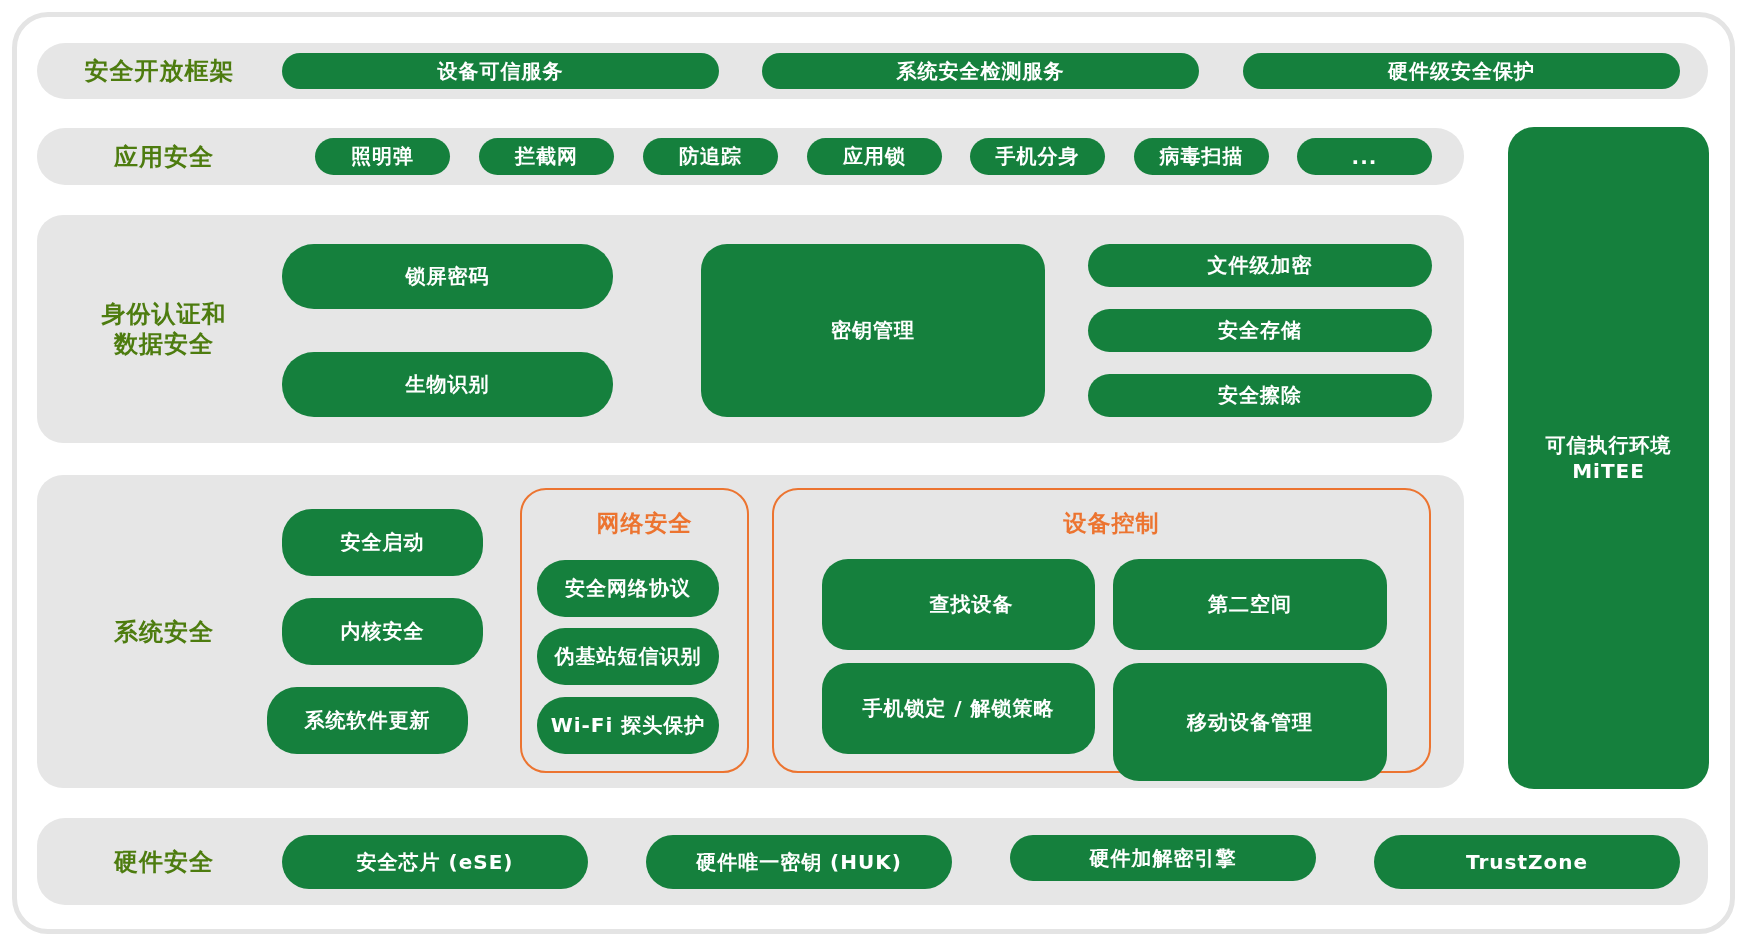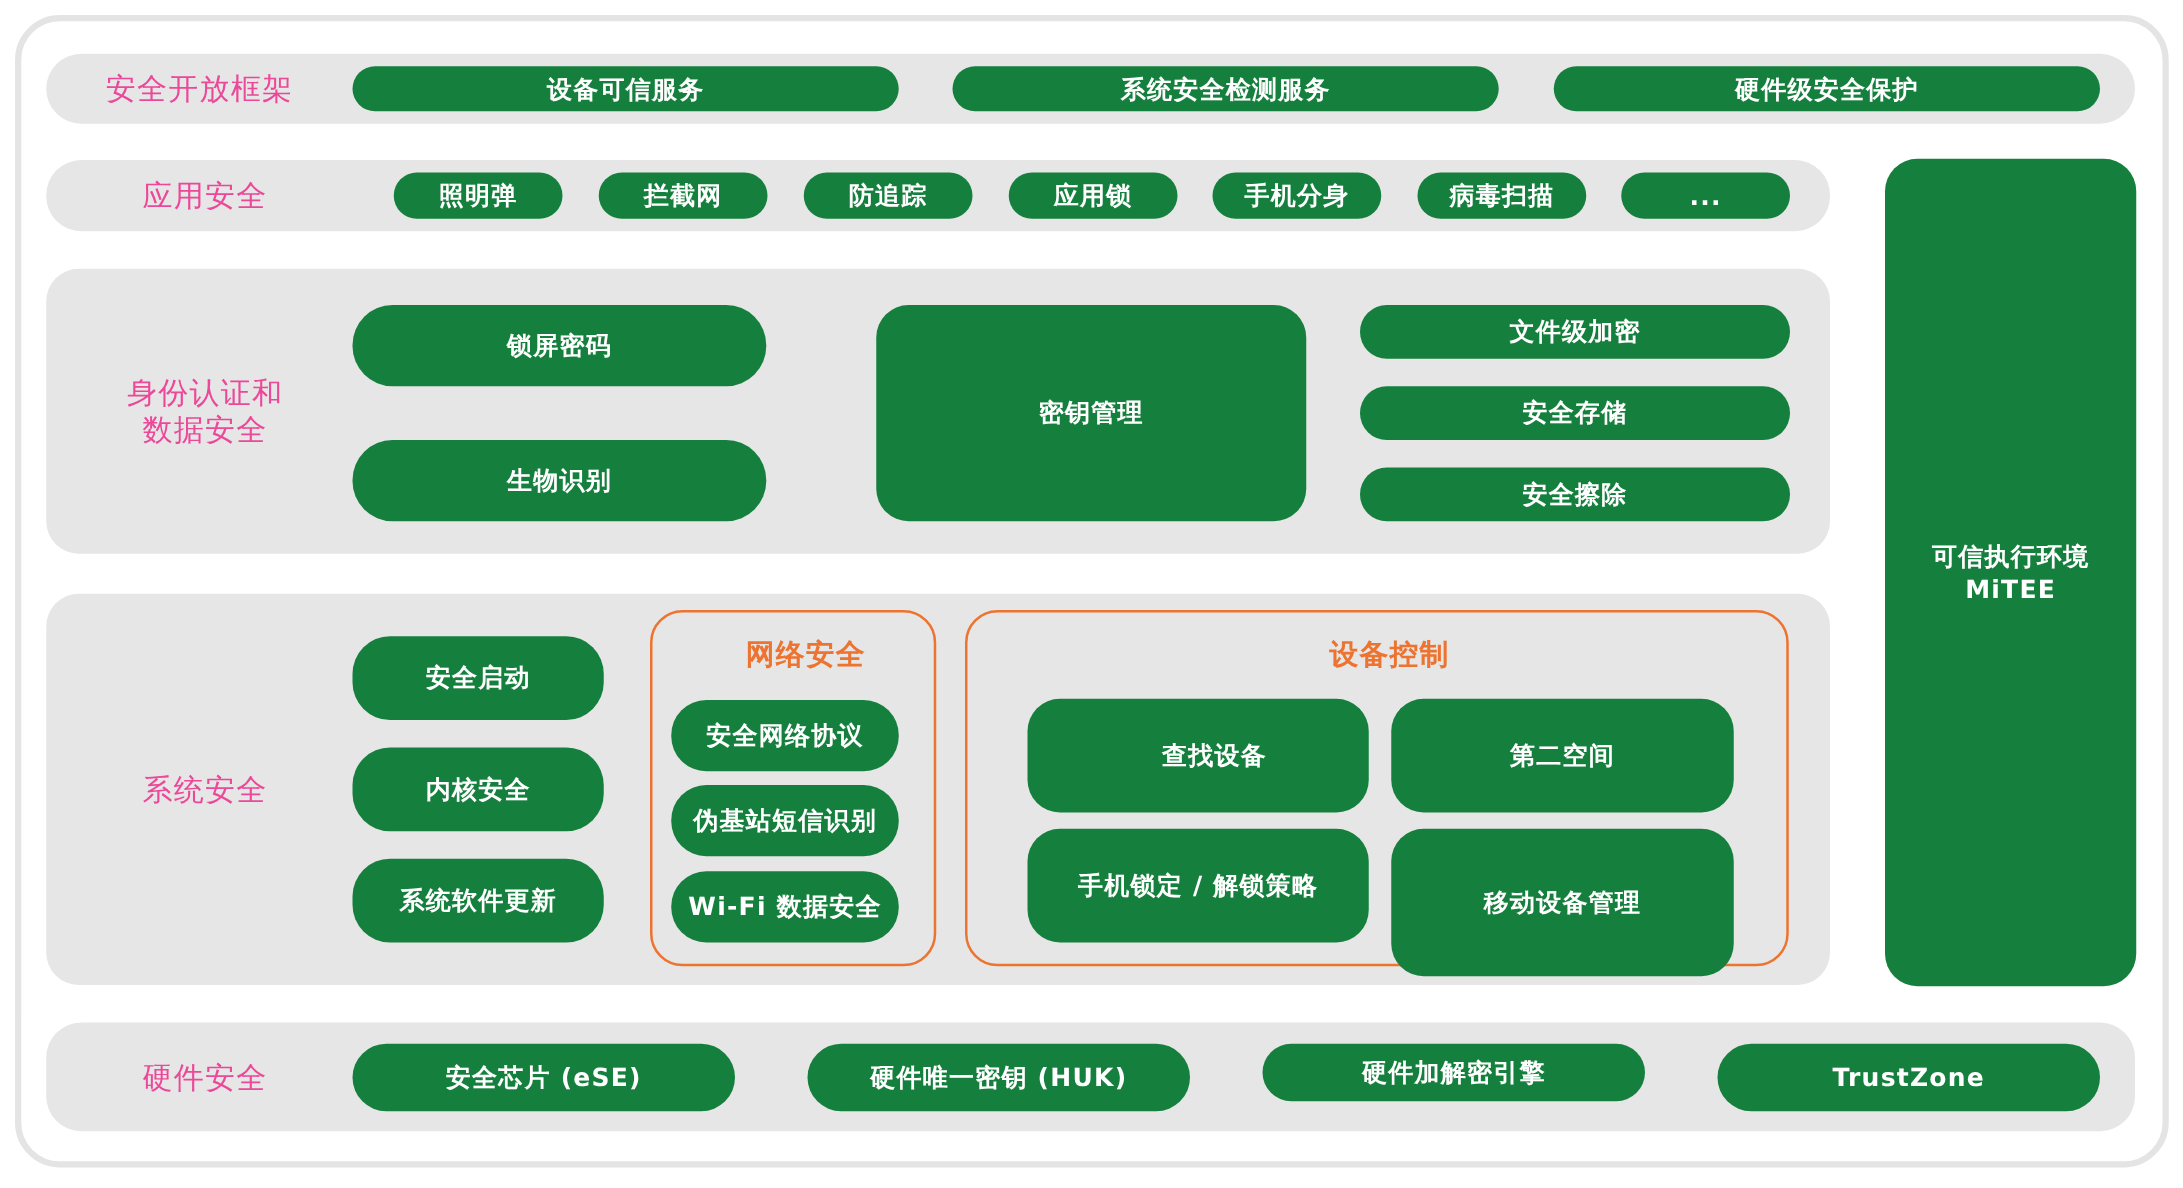--- a/index.html
+++ b/index.html
@@ -1,20 +1,20 @@
 <!DOCTYPE html>
 <html><head>
 <meta charset="utf-8">
 <style>
   html,body{margin:0;padding:0;background:#fff;}
   body{width:1746px;height:950px;position:relative;overflow:hidden;font-family:"DejaVu Sans","Liberation Sans",sans-serif;}
   .abs{position:absolute;box-sizing:border-box;}
   .frame{left:12px;top:12px;width:1723px;height:922px;border:5px solid #e4e4e4;border-radius:36px;background:#fff;}
   .row{background:#e6e6e6;}
-  .label{color:#ec4899;font-size:24px;font-weight:normal;text-align:right;display:flex;align-items:center;justify-content:center;line-height:1.25;letter-spacing:1px;}
+  .label{color:#4d7c0f;font-size:24px;font-weight:bold;text-align:right;display:flex;align-items:center;justify-content:center;line-height:1.25;letter-spacing:1px;}
   .pill{background:#15803d;color:#fff;font-size:20px;font-weight:bold;display:flex;align-items:center;justify-content:center;text-align:center;letter-spacing:1px;white-space:nowrap;}
   .box{border:2.5px solid #ec7430;border-radius:26px;}
   .boxtitle{color:#ec7430;font-size:23px;font-weight:bold;text-align:center;letter-spacing:1px;padding-left:20px;}
 </style>
 </head>
 <body>
 
 <div class="abs frame"></div>
 
 <div class="abs row" style="left:37px;top:43px;width:1671px;height:56px;border-radius:28px;"></div>
@@ -42,27 +42,27 @@
 <div class="abs pill" style="left:282px;top:352px;width:331px;height:65px;border-radius:32px;">生物识别</div>
 <div class="abs pill" style="left:701px;top:244px;width:344px;height:173px;border-radius:26px;">密钥管理</div>
 <div class="abs pill" style="left:1088px;top:244px;width:344px;height:43px;border-radius:22px;">文件级加密</div>
 <div class="abs pill" style="left:1088px;top:309px;width:344px;height:43px;border-radius:22px;">安全存储</div>
 <div class="abs pill" style="left:1088px;top:374px;width:344px;height:43px;border-radius:22px;">安全擦除</div>
 
 <div class="abs row" style="left:37px;top:475px;width:1427px;height:313px;border-radius:26px;"></div>
 <div class="abs label" style="left:37px;top:475px;width:254px;height:313px;">系统安全</div>
 <div class="abs pill" style="left:282px;top:509px;width:201px;height:67px;border-radius:30px;">安全启动</div>
 <div class="abs pill" style="left:282px;top:598px;width:201px;height:67px;border-radius:30px;">内核安全</div>
-<div class="abs pill" style="left:282px;top:687px;width:201px;height:67px;border-radius:30px;text-align:center;">系统软件更新</div>
+<div class="abs pill" style="left:267px;top:687px;width:201px;height:67px;border-radius:30px;text-align:center;">系统软件更新</div>
 
 <div class="abs box" style="left:520px;top:488px;width:229px;height:285px;"></div>
 <div class="abs boxtitle" style="left:520px;top:508px;width:229px;">网络安全</div>
 <div class="abs pill" style="left:537px;top:560px;width:182px;height:57px;border-radius:28px;">安全网络协议</div>
 <div class="abs pill" style="left:537px;top:628px;width:182px;height:57px;border-radius:28px;">伪基站短信识别</div>
-<div class="abs pill" style="left:537px;top:697px;width:182px;height:57px;border-radius:28px;">Wi-Fi 数据安全</div>
+<div class="abs pill" style="left:537px;top:697px;width:182px;height:57px;border-radius:28px;">Wi-Fi 探头保护</div>
 
 <div class="abs box" style="left:772px;top:488px;width:659px;height:285px;"></div>
 <div class="abs boxtitle" style="left:772px;top:508px;width:659px;">设备控制</div>
 <div class="abs pill" style="left:822px;top:559px;width:273px;height:91px;border-radius:26px;padding-left:26px;">查找设备</div>
 <div class="abs pill" style="left:1113px;top:559px;width:274px;height:91px;border-radius:26px;">第二空间</div>
 <div class="abs pill" style="left:822px;top:663px;width:273px;height:91px;border-radius:26px;">手机锁定 / 解锁策略</div>
 <div class="abs pill" style="left:1113px;top:663px;width:274px;height:118px;border-radius:26px;">移动设备管理</div>
 
 <div class="abs row" style="left:37px;top:818px;width:1671px;height:87px;border-radius:28px;"></div>
 <div class="abs label" style="left:37px;top:818px;width:254px;height:87px;">硬件安全</div>

